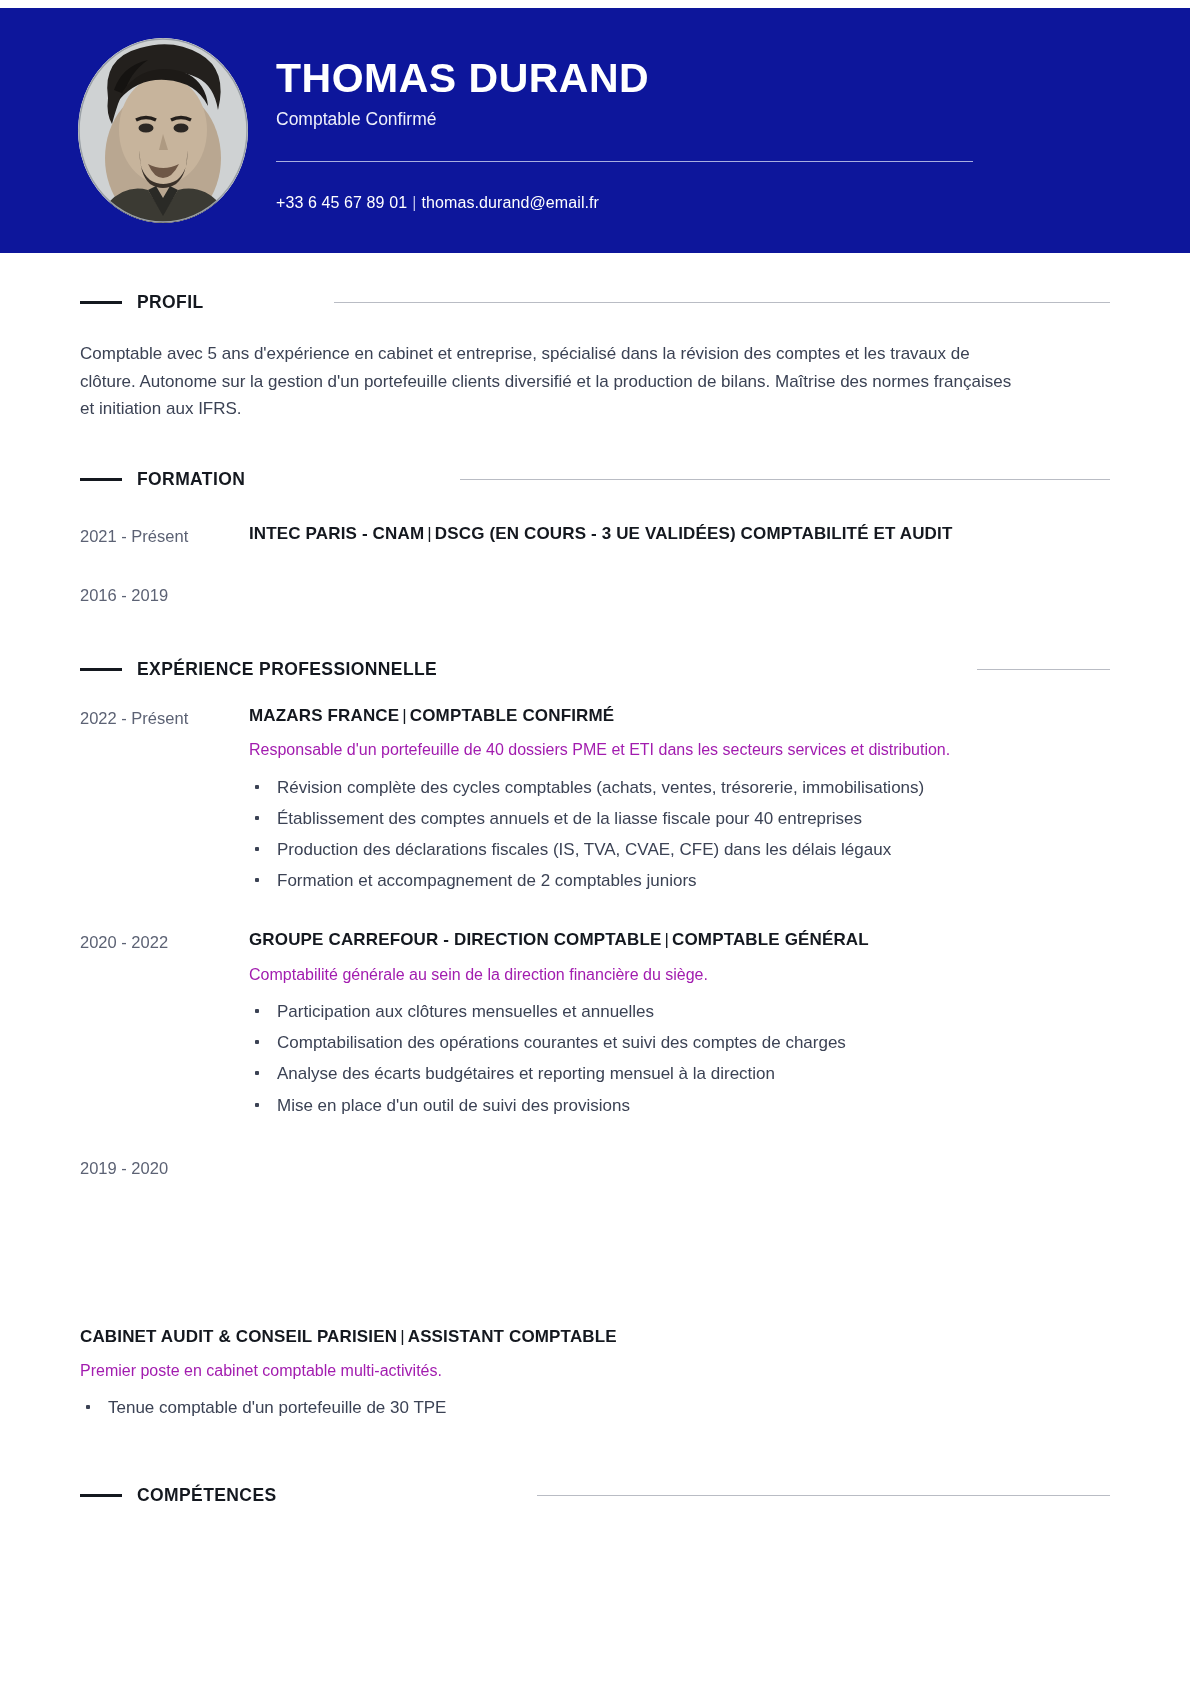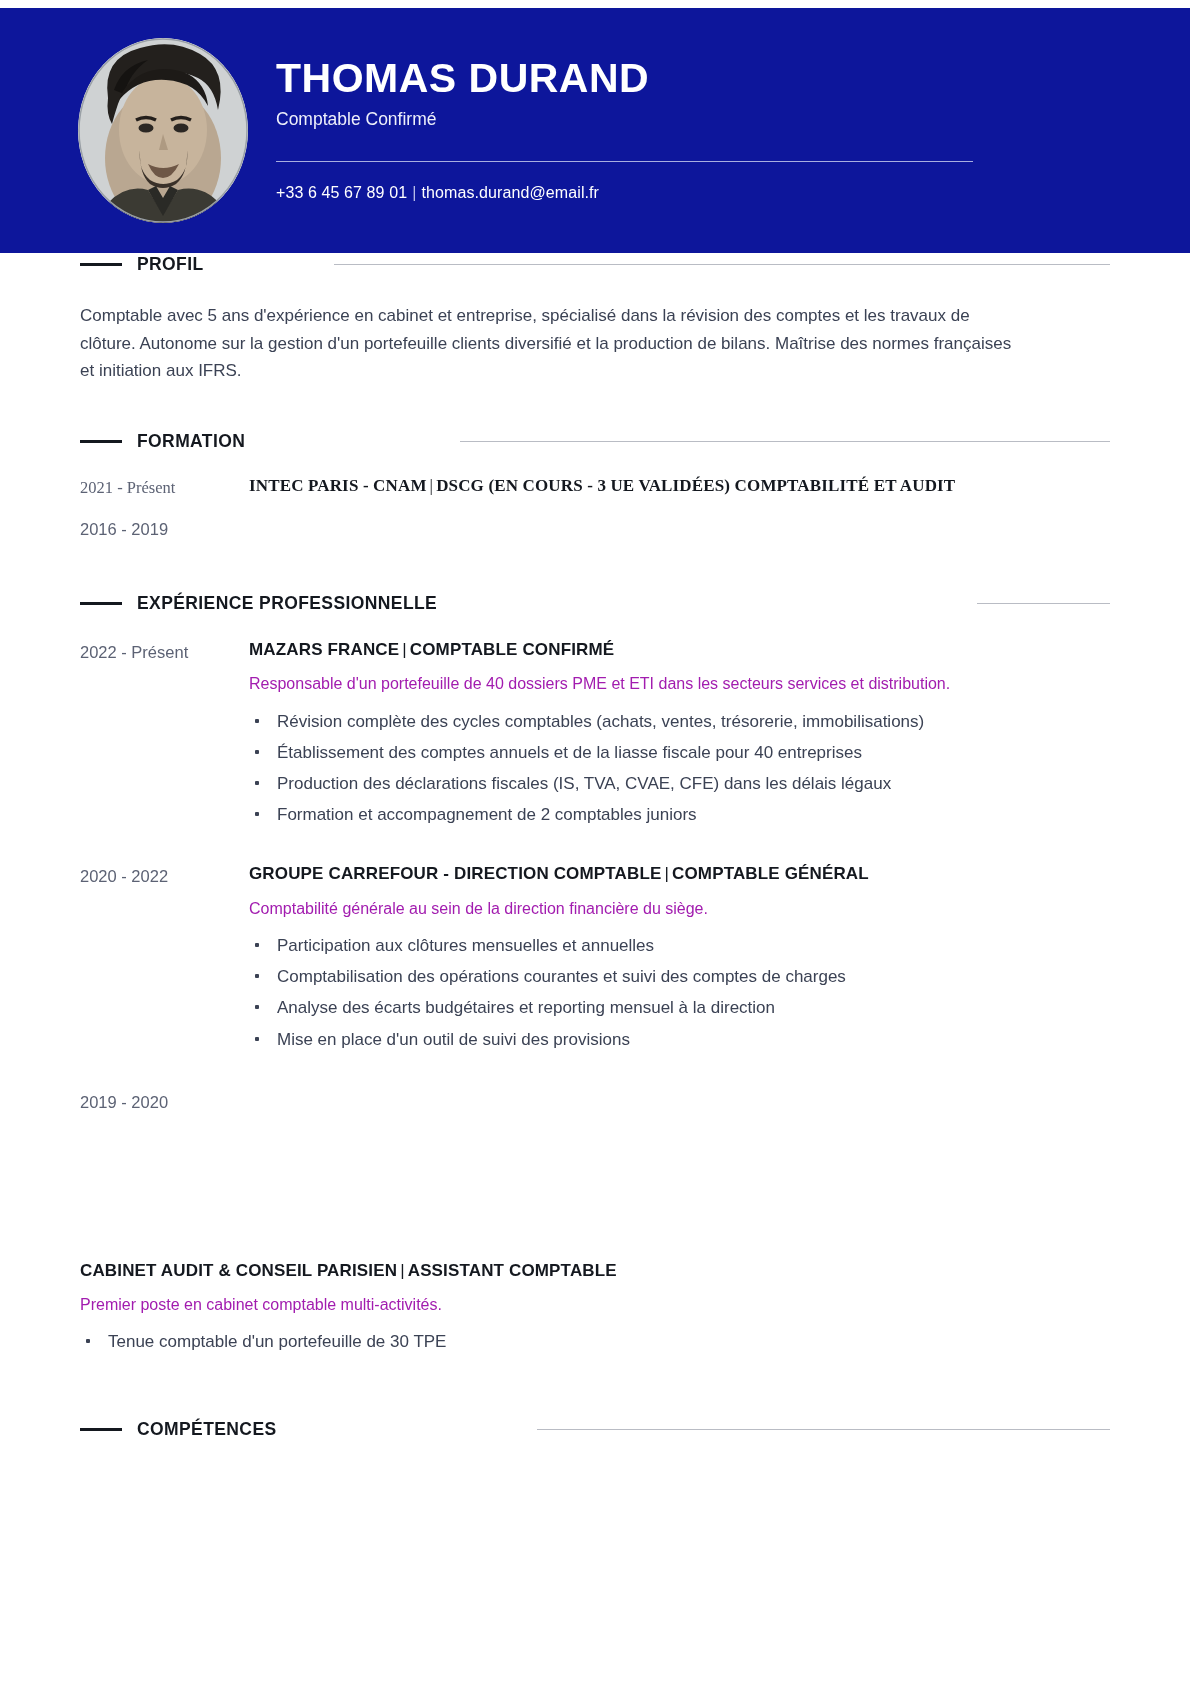--- a/index.html
+++ b/index.html
@@ -32,21 +32,21 @@
   }
   .role{
     font-size:17.5px;color:#eef0fb;font-weight:400;
     margin:0;line-height:1.3;
   }
   .head-rule{
     width:697px;height:1px;background:#a8aee0;
     margin:30px 0 0 0;
   }
   .contact{
-    font-size:16px;color:#ffffff;margin:22px 0 0 0;
+    font-size:16px;color:#ffffff;margin:32px 0 0 0;
     letter-spacing:0.1px;
   }
   .contact .sep{color:#b9bee8;padding:0 5px;font-weight:300;}
 
   
   .body{position:absolute;left:0;top:253px;width:1190px;}
 
   .section{padding:0 80px;}
   .sec-head{
     display:flex;align-items:center;
@@ -145,44 +145,44 @@
       <h1 class="name">THOMAS DURAND</h1>
       <p class="role">Comptable Confirmé</p>
       <div class="head-rule"></div>
       <div class="contact"><span>+33 6 45 67 89 01</span><span class="sep">|</span><span>thomas.durand@email.fr</span></div>
     </div>
 
   </div>
 
   <div class="body">
 
-    <div class="section" style="">
+    <div class="section" style="padding-top:38px;">
       <div class="sec-head">
         <span class="sec-dash"></span>
         <span class="sec-title">PROFIL</span>
         <span class="sec-line gap"></span>
       </div>
       <p class="profile-text">Comptable avec 5 ans d'expérience en cabinet et entreprise, spécialisé dans la révision des comptes et les travaux de clôture. Autonome sur la gestion d'un portefeuille clients diversifié et la production de bilans. Maîtrise des normes françaises et initiation aux IFRS.</p>
     </div>
 
     <div class="section sp-formation">
       <div class="sec-head">
         <span class="sec-dash"></span>
         <span class="sec-title">FORMATION</span>
         <span class="sec-line far" style="margin-left:215px;"></span>
       </div>
 
-      <div class="entry" style="margin-top:22px;font-family:Liberation Serif, serif;">
+      <div class="entry" style="margin-top:32px;">
         <div class="dates">2021 - Présent</div>
         <div class="entry-main">
           <p class="entry-title"><span>INTEC PARIS - CNAM</span><span class="bar">|</span><span>DSCG (EN COURS - 3 UE VALIDÉES) COMPTABILITÉ ET AUDIT</span></p>
         </div>
       </div>
 
-      <div class="entry" style="margin-top:17px;">
+      <div class="entry" style="margin-top:35px;">
         <div class="dates">2016 - 2019</div>
         <div class="entry-main">
         </div>
       </div>
     </div>
 
     <div class="section sp-exp">
       <div class="sec-head">
         <span class="sec-dash"></span>
         <span class="sec-title">EXPÉRIENCE PROFESSIONNELLE</span>

